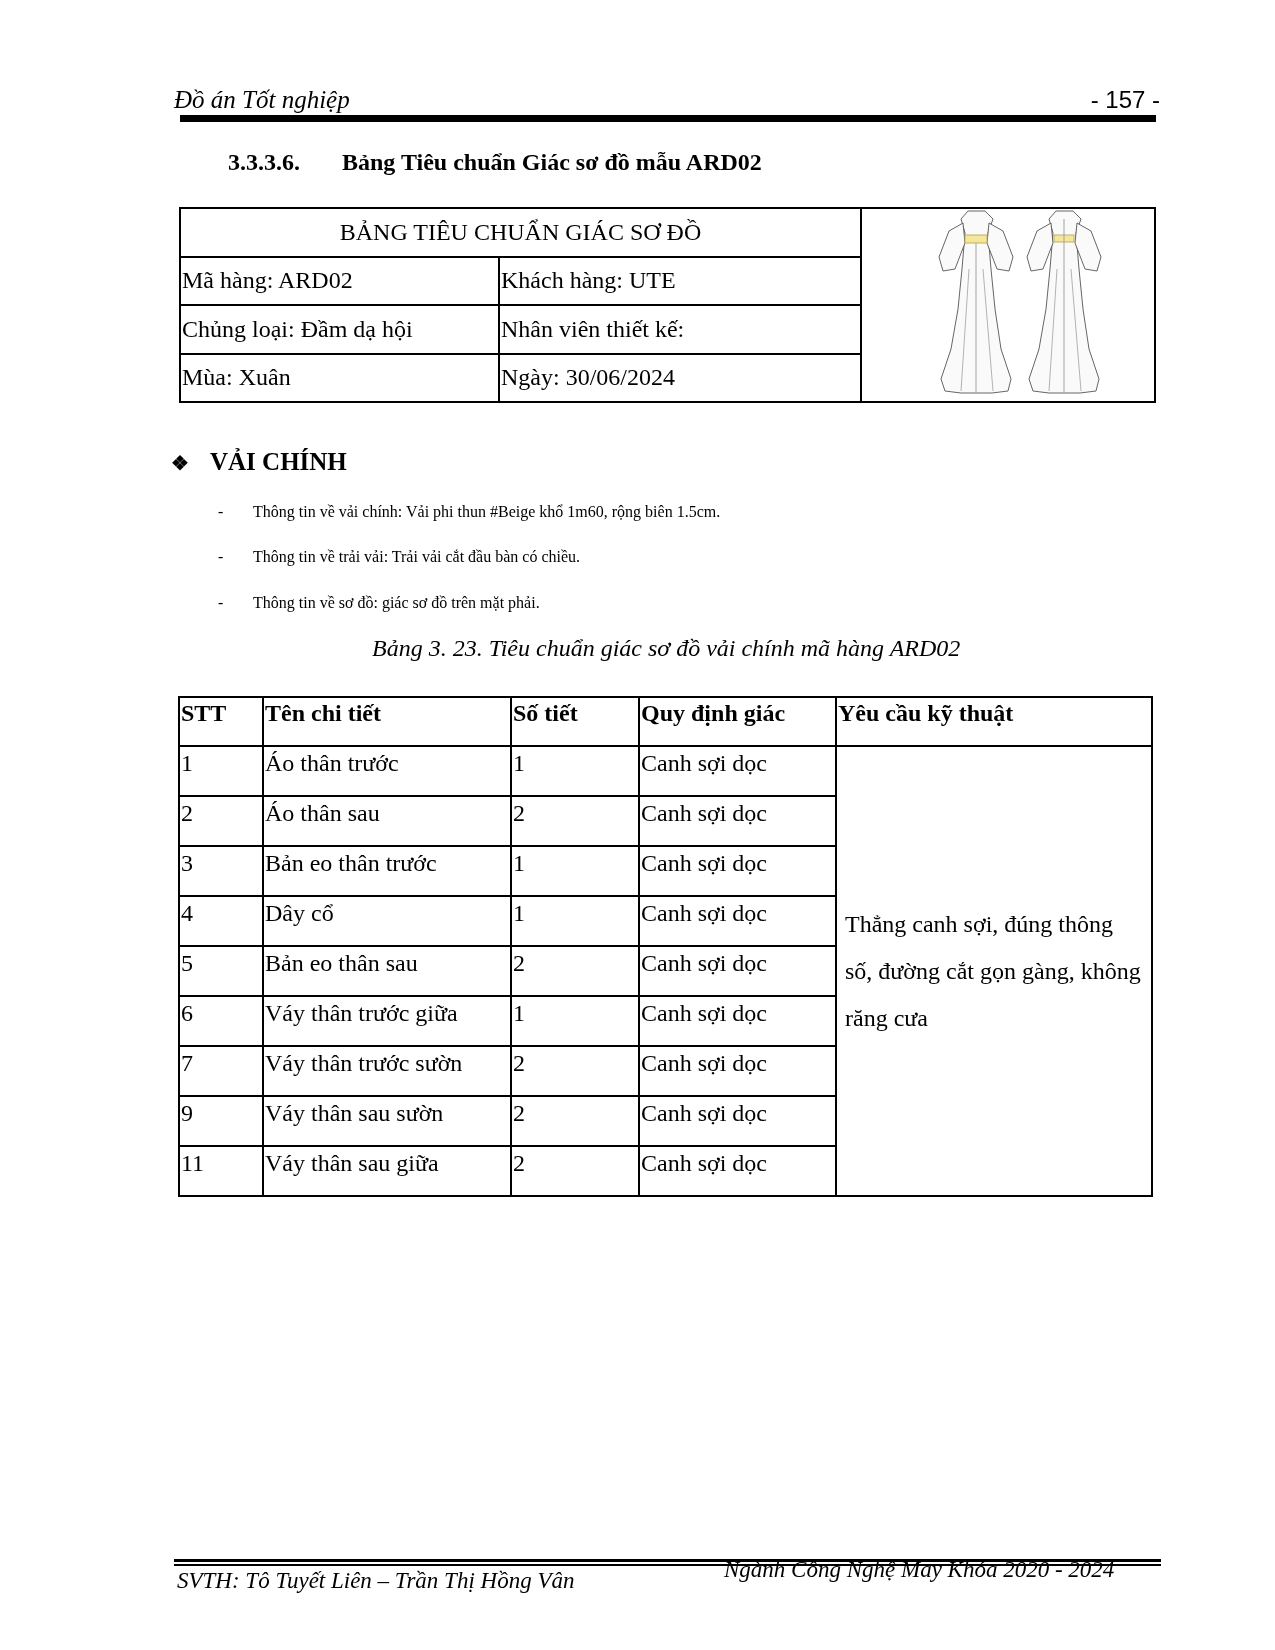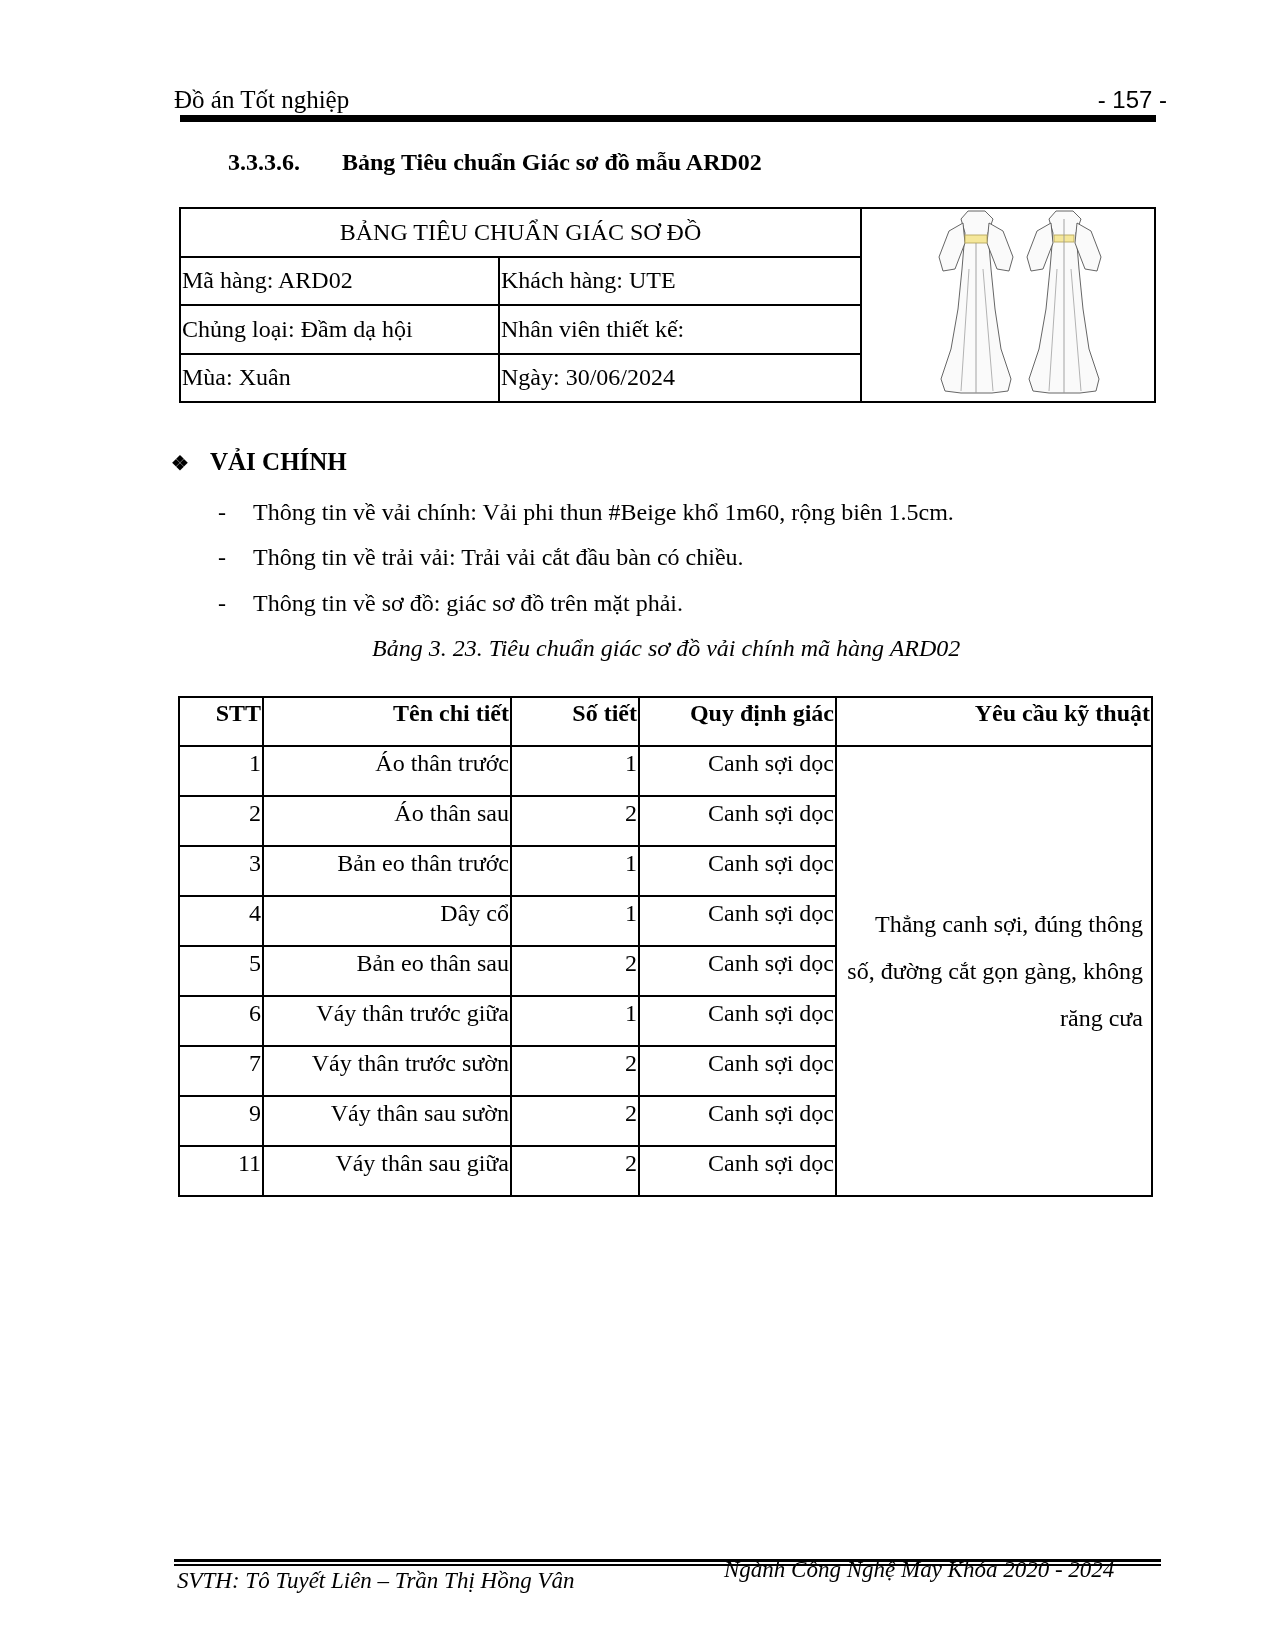--- a/index.html
+++ b/index.html
@@ -1,38 +1,38 @@
 <!DOCTYPE html>
 <html><head>
 <meta charset="utf-8">
 <style>
   html, body { margin:0; padding:0; background:#ffffff; }
   body { width:1275px; height:1650px; position:relative; overflow:hidden;
          font-family:"Liberation Serif", "DejaVu Serif", serif; color:#000; }
   .abs { position:absolute; }
-  .hdr-title { left:174px; top:86px; font-size:25px; line-height:28px; }
-  .hdr-page { right:108px; top:86px; font-size:24px; line-height:28px; font-family:"Liberation Sans", sans-serif; }
+  .hdr-title { left:174px; top:86px; font-size:25px; font-style:italic; line-height:28px; }
+  .hdr-page { right:115px; top:86px; font-size:24px; line-height:28px; font-family:"Liberation Sans", sans-serif; }
   .hdr-bar { left:180px; top:115px; width:976px; height:7px; background:#000; }
   .section-h { left:228px; top:146px; font-size:24px; font-weight:bold; line-height:32px; white-space:pre; }
   .section-h .num { display:inline-block; width:114px; }
 
   table { border-collapse:collapse; }
   .info-table { position:absolute; left:179px; top:207px; width:977px; height:190px; }
   .info-table td { border:2.5px solid #000; font-size:24px; padding:0 0 0 1px; vertical-align:middle; height:45px; }
   .info-table td.title { text-align:center; font-weight:normal; font-size:24px; padding:0; }
   .info-table td.img { padding:0; width:292px; text-align:center; }
 
   .sub-h { left:171px; top:447px; font-size:25px; font-weight:bold; line-height:30px; }
   .sub-h .diamond { display:inline-block; width:39px; font-size:20px; }
-  .bullet { left:218px; font-size:24px; line-height:30px; }
+  .bullet { left:218px; font-size:16px; line-height:30px; }
   .bullet .dash { display:inline-block; width:35px; }
   .caption { left:372px; top:633px; font-size:24px; font-style:italic; line-height:30px; }
 
   .main-table { position:absolute; left:178px; top:696px; width:975px; }
-  .main-table th, .main-table td { border:2px solid #000; font-size:24px; text-align:right;margin-top:40px; }
+  .main-table th, .main-table td { border:2px solid #000; font-size:24px; text-align:left;margin-top:40px; }
   .main-table th { font-weight:bold; height:44px; vertical-align:top; padding-top:2px; }
   .main-table td { height:44px; vertical-align:top; padding-top:3px; }
   .main-table td.req { vertical-align:middle; line-height:47px; padding:0 8px; }
 
   .ftr-line1 { left:174px; top:1559px; width:987px; height:3px; background:#000; }
   .ftr-line2 { left:174px; top:1564px; width:987px; height:2px; background:#000; }
   .ftr-left { left:177px; top:1567px; font-size:23px; font-style:italic; line-height:28px; }
   .ftr-right { left:724px; top:1556px; font-size:23px; font-style:italic; line-height:28px; }
 </style>
 </head>

